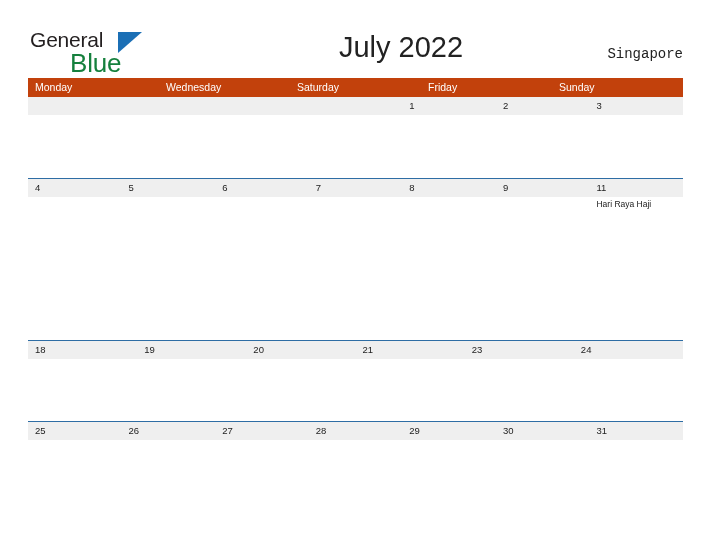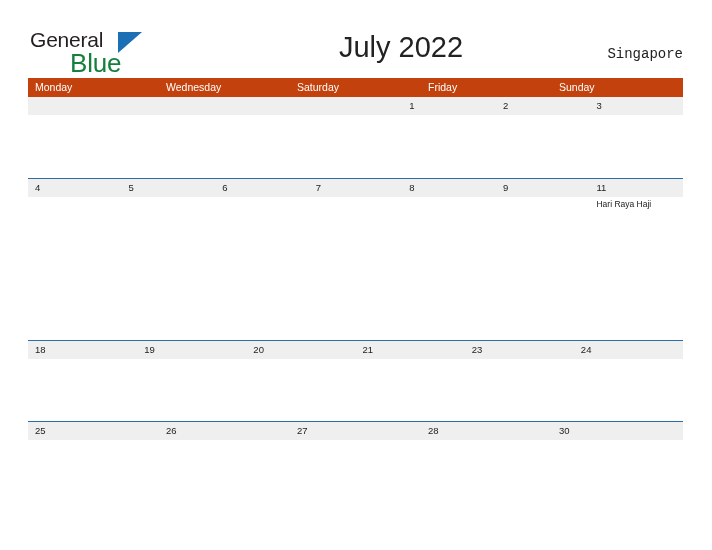--- a/index.html
+++ b/index.html
@@ -316,21 +316,23 @@
         </div>
     </div>
   </div>
 
   <div class="week-row">
     <div class="date-band">
       <div class="date-cell">25</div>
       <div class="date-cell">26</div>
       <div class="date-cell">27</div>
       <div class="date-cell">28</div>
+      <div class="date-cell">29</div>
       <div class="date-cell">30</div>
+      <div class="date-cell">31</div>
     </div>
     <div class="event-band">
       <div class="event-cell">
           <span class="event-text"></span>
         </div>
       <div class="event-cell">
           <span class="event-text"></span>
         </div>
       <div class="event-cell">
           <span class="event-text"></span>

